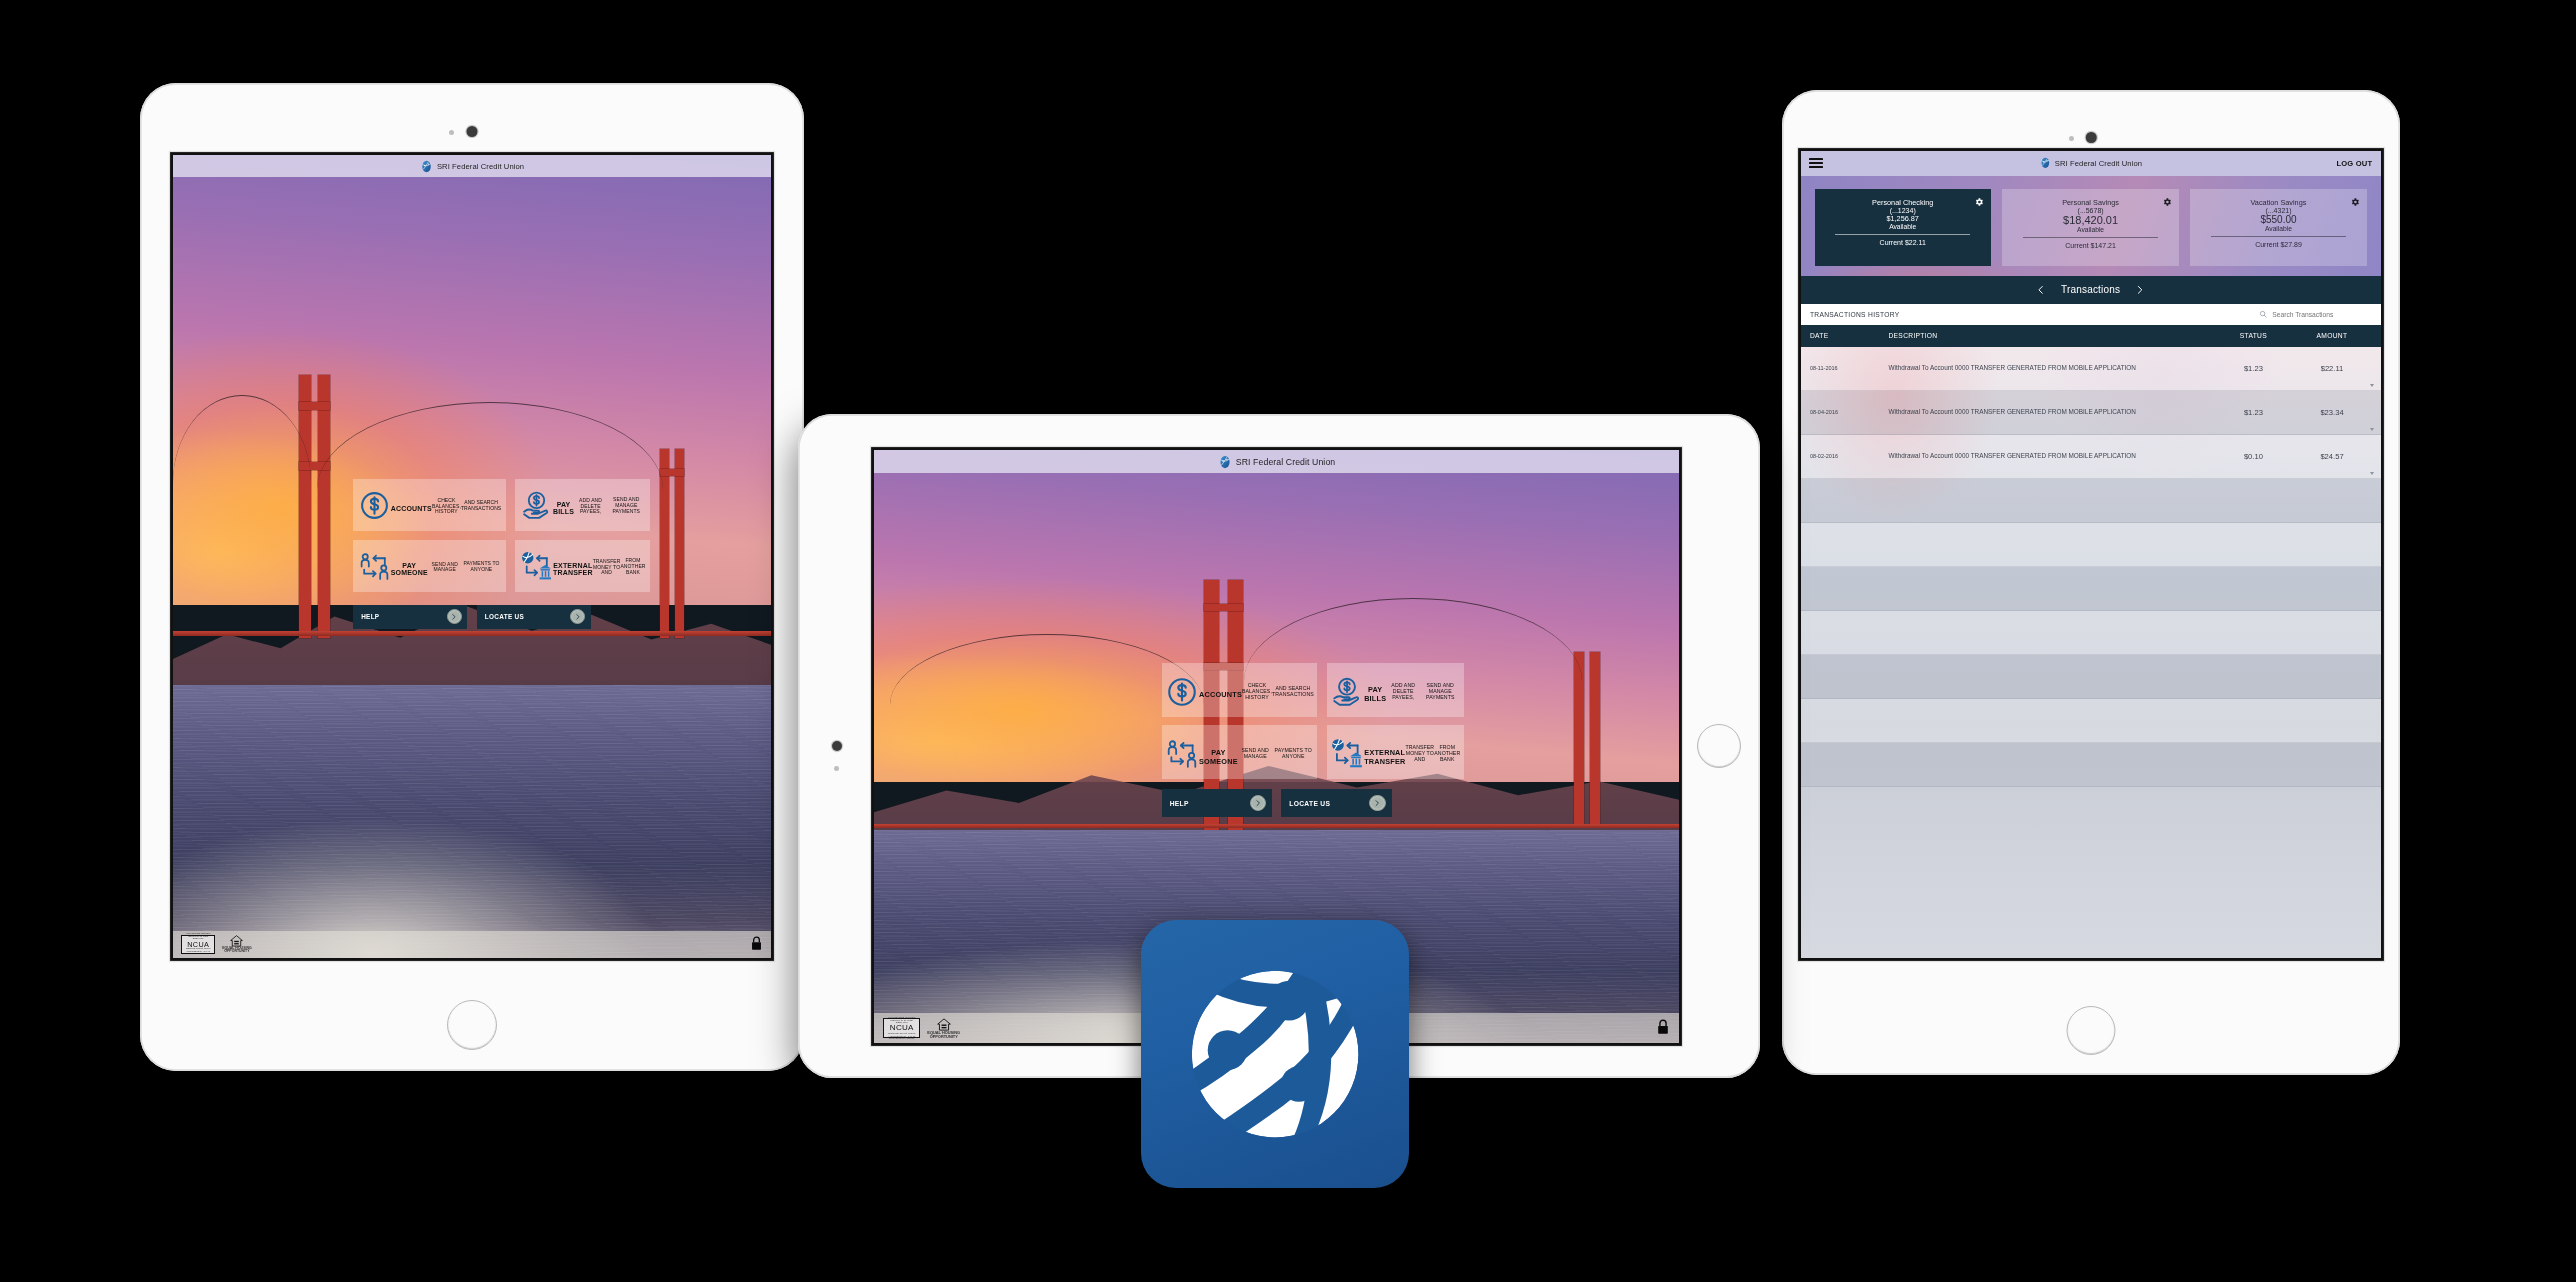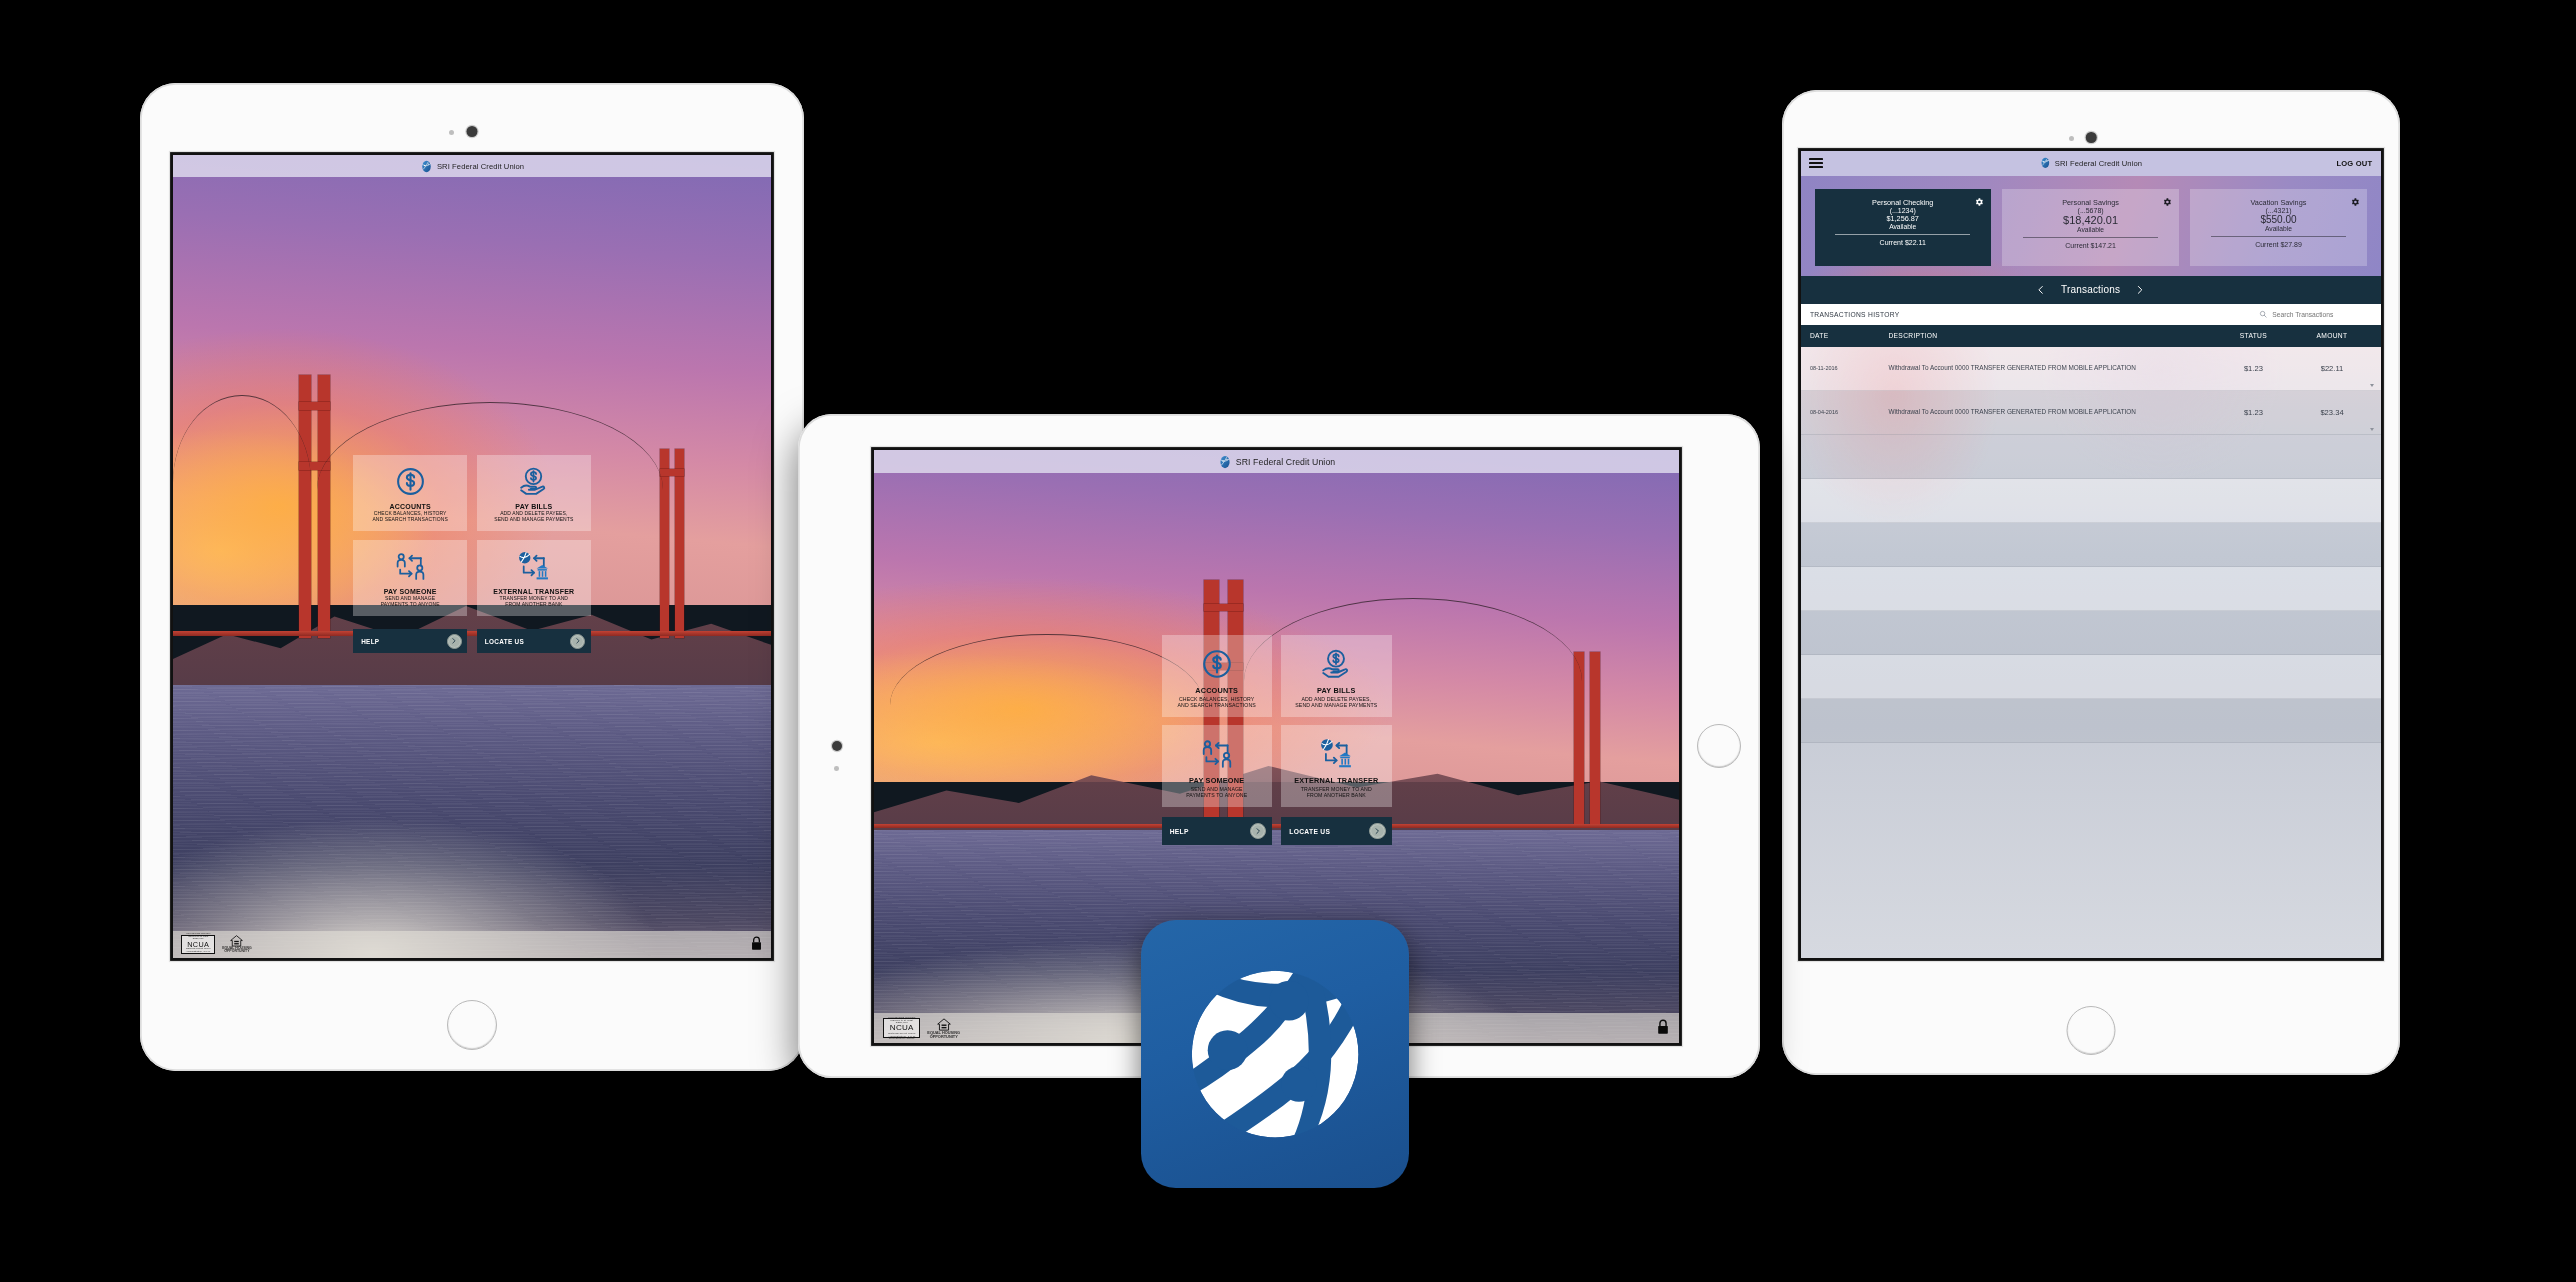--- a/index.html
+++ b/index.html
@@ -112,21 +112,21 @@
   .eho-label { font-size: .3em; line-height: 1; text-align: center; font-weight: 700; opacity: .85; }
 
   
   .tiles-wrap {
     position: relative; z-index: 5; flex: 1 1 auto;
     display: flex; flex-direction: column; align-items: center; justify-content: center;
   }
   .tile-grid { display: grid; grid-template-columns: 1fr 1fr; }
   .tile {
     background: rgba(255,255,255,.30);
-    display: flex; flex-direction: column; align-items: center; justify-content: flex-start;
+    display: flex; flex-direction: row; align-items: center; justify-content: flex-start;
     text-align: center; color: #111;
   }
   .tile-icon { display: flex; align-items: center; justify-content: center; }
   .tile-icon svg { display: block; }
   .tile-title { font-weight: 700; letter-spacing: 0.2px; }
   .tile-sub { line-height: 1.15; letter-spacing: 0.1px; }
 
   .btn-row { display: flex; }
   .flat-btn {
     background: #17303f;
@@ -722,20 +722,27 @@
             <span class="c-amt" style="font-size:7.6px;">$22.11</span>
             <span class="caret"></span>
           </div>
           <div class="tx-row even" style="height:44px; padding:0 9.3px; font-size:6.4px;">
             <span class="c-date" style="font-size:5.5px;">08-04-2016</span>
             <span class="c-desc">Withdrawal To Account 0000 TRANSFER GENERATED FROM MOBILE APPLICATION</span>
             <span class="c-stat" style="font-size:7.6px;">$1.23</span>
             <span class="c-amt" style="font-size:7.6px;">$23.34</span>
             <span class="caret"></span>
           </div>
+          <div class="tx-row odd" style="height:44px; padding:0 9.3px; font-size:6.4px;">
+            <span class="c-date" style="font-size:5.5px;">08-02-2016</span>
+            <span class="c-desc">Withdrawal To Account 0000 TRANSFER GENERATED FROM MOBILE APPLICATION</span>
+            <span class="c-stat" style="font-size:7.6px;">$0.10</span>
+            <span class="c-amt" style="font-size:7.6px;">$24.57</span>
+            <span class="caret"></span>
+          </div>
 
           <div class="tx-blank even" style="height:44px;"></div>
           <div class="tx-blank odd" style="height:44px;"></div>
           <div class="tx-blank even" style="height:44px;"></div>
           <div class="tx-blank odd" style="height:44px;"></div>
           <div class="tx-blank even" style="height:44px;"></div>
           <div class="tx-blank odd" style="height:44px;"></div>
           <div class="tx-blank even" style="height:44px;"></div>
         </div>
 

